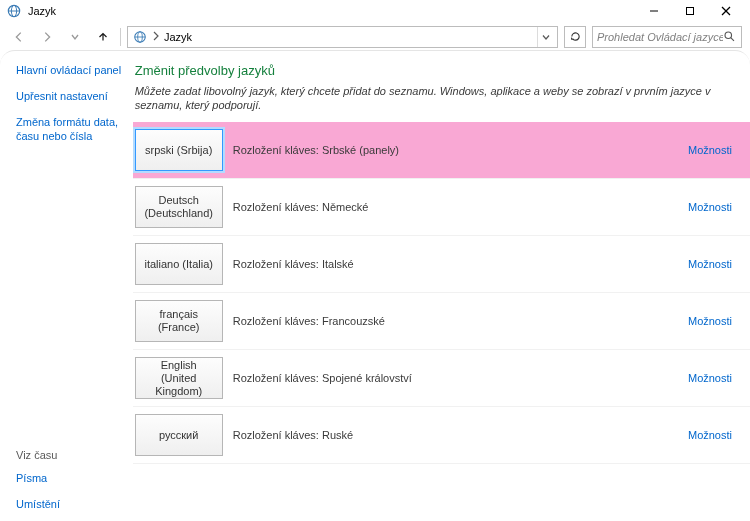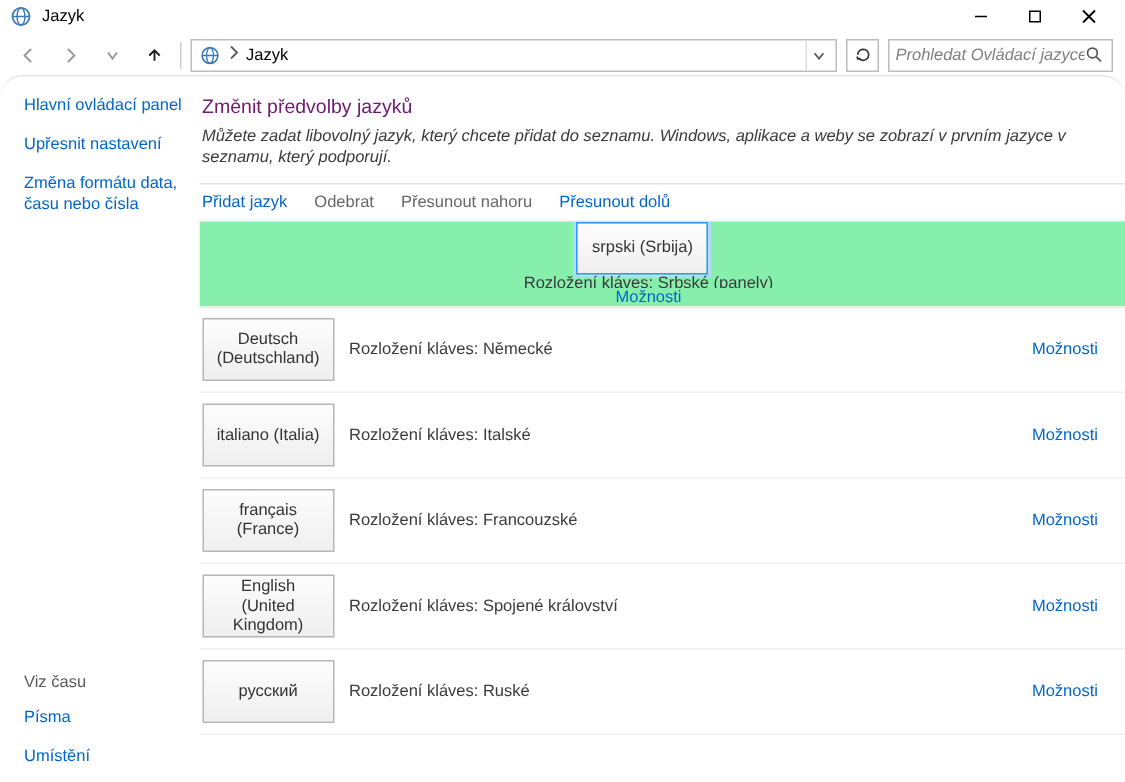--- a/index.html
+++ b/index.html
@@ -147,21 +147,21 @@
     margin-bottom: 10px;
   }
 
   .main {
     flex: 1 1 auto;
     display: flex;
     flex-direction: column;
     min-width: 0;
   }
   .heading {
-    color: #701a75;
+    color: #15803d;
     font-size: 13px;
     padding: 12px 0 6px 2px;
   }
   .description {
     color: #3a3a3a;
     padding: 0 10px 10px 2px;
     line-height: 14px;
     font-style: italic;
   }
   .toolbar {
@@ -180,22 +180,21 @@
     overflow: hidden;
   }
   .lang-row {
     display: flex;
     align-items: center;
     height: 57px;
     border-bottom: 1px solid #f1f1f1;
     padding: 0 18px 0 0;
   }
   .lang-row.selected {
-    background: #86efac;
-    flex-direction: column;
+    background: #f9a8d4;
   }
   .lang-btn {
     width: 88px;
     height: 42px;
     margin: 0 10px 0 2px;
     border: 1px solid #b6b6b6;
     background: linear-gradient(#fdfdfd, #efefef);
     display: flex;
     align-items: center;
     justify-content: center;
@@ -324,26 +323,20 @@
       <div class="see-also">Viz času</div>
       <div class="nav-link"><a>Písma</a></div>
       <div class="nav-link" style="margin-bottom:0;"><a>Umístění</a></div>
     </div>
   </div>
 
   <div class="main">
     <div class="heading">Změnit předvolby jazyků</div>
     <div class="description">Můžete zadat libovolný jazyk, který chcete přidat do seznamu. Windows, aplikace a weby se zobrazí v prvním jazyce v seznamu, který podporují.</div>
 
-    <div class="toolbar">
-      <span class="enabled">Přidat jazyk</span>
-      <span>Odebrat</span>
-      <span>Přesunout nahoru</span>
-      <span class="enabled">Přesunout dolů</span>
-    </div>
 
     <div class="lang-list">
       <div class="lang-row selected">
         <div class="lang-btn">srpski (Srbija)</div>
         <div class="lang-layout">Rozložení kláves: Srbské (panely)</div>
         <div class="lang-options">Možnosti</div>
       </div>
       <div class="lang-row">
         <div class="lang-btn">Deutsch (Deutschland)</div>
         <div class="lang-layout">Rozložení kláves: Německé</div>

